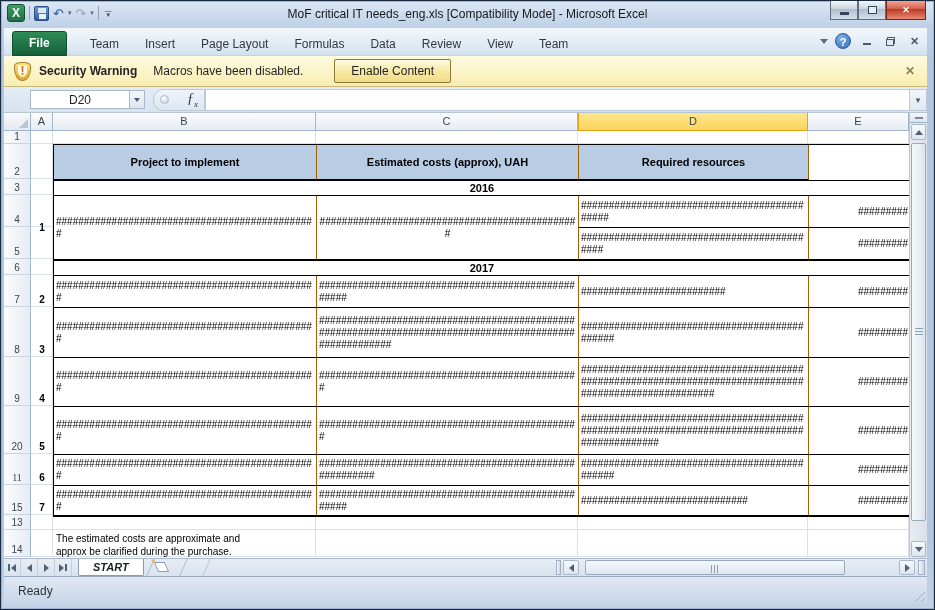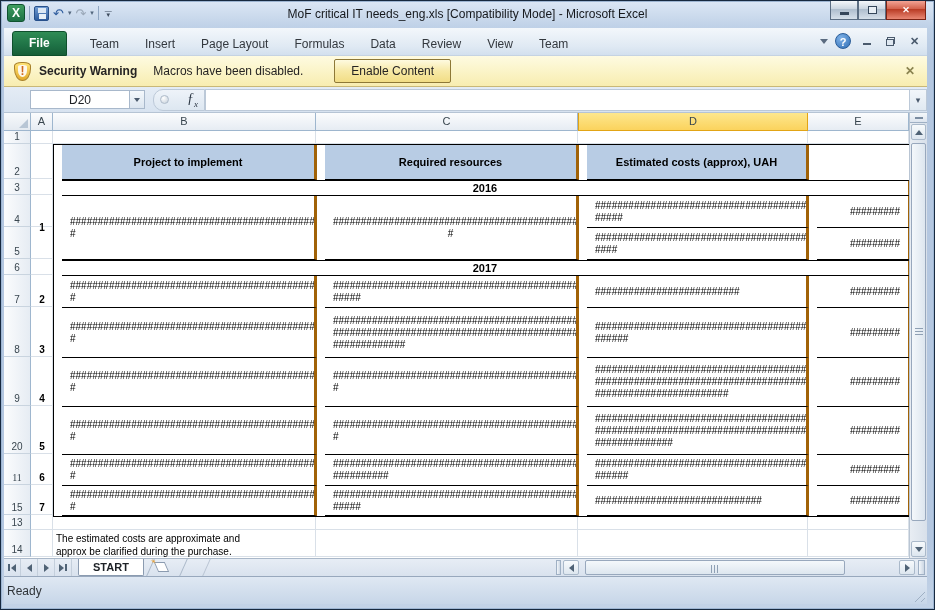--- a/index.html
+++ b/index.html
@@ -96,23 +96,23 @@
     font-size:10px; color:#39464f; display:flex; align-items:flex-end; justify-content:center; padding-bottom:1px; }
   #gridlines { position:absolute; left:27px; top:18px; width:878px; }
   .grow { display:flex; border-bottom:1px solid #d9e0e8; }
   .gcell { border-right:1px solid #d9e0e8; height:100%; }
 
   
   #xl-table { position:absolute; left:49px; top:31px; width:857px; display:grid;
     grid-template-columns:263px 262px 230px 102px;
     grid-template-rows:35px 16px 32px 32px 16px 32px 50px 49px 48px 31px 30px;
     border:1px solid #000; background:#fff; }
-  .tcell { border-right:3px solid #a16207; border-bottom:1px solid #000; overflow:hidden;
+  .tcell { border-right:1px solid #a16207; border-bottom:1px solid #000; overflow:hidden;
     font-size:10px; color:#000; white-space:pre-line; line-height:12px;
-    display:flex; flex-direction:column; justify-content:center; padding:1px 8px;margin-left:8px; }
+    display:flex; flex-direction:column; justify-content:center; padding:1px 2px; }
   .thead { background:#b8cce4; font-weight:bold; font-size:11px; line-height:12px; text-align:center; justify-content:center; align-items:center; white-space:normal; }
   .tyear { grid-column:1 / 5; font-weight:bold; font-size:11px; text-align:center; justify-content:center; border-top:1px solid #000; }
   .c-left { text-align:left; }
   .c-center { text-align:center; }
   .c-right { text-align:right; align-items:flex-end; }
   #a-numbers { position:absolute; left:27px; top:31px; width:22px; display:grid; grid-template-columns:22px;
     grid-template-rows:35px 16px 32px 32px 16px 32px 50px 49px 48px 31px 30px; }
   .anum { font-size:10px; font-weight:bold; color:#000; display:flex; justify-content:center; align-items:flex-end; padding-bottom:2px; }
   .anum.mid { align-items:center; padding-bottom:0; }
   #note-cell { position:absolute; left:52px; top:419px; width:300px; font-size:10px; line-height:13px; color:#000; white-space:pre-line; }
@@ -134,40 +134,40 @@
   
   #sheettabs { position:absolute; left:3px; top:557px; width:923px; height:18px;
     background:linear-gradient(180deg,#e7edf5,#d9e2ee); border-top:1px solid #aab8c9; display:flex; align-items:stretch; }
   .nav-btn { width:17px; display:flex; align-items:center; justify-content:center; border-right:1px solid #c4cfdc; }
   .nav-glyph { display:flex; align-items:center; gap:1px; }
   .nb-bar { width:2px; height:7px; background:#4f6275; }
   .tri-l { width:0; height:0; border-top:4px solid transparent; border-bottom:4px solid transparent; border-right:5px solid #4f6275; }
   .tri-r { width:0; height:0; border-top:4px solid transparent; border-bottom:4px solid transparent; border-left:5px solid #4f6275; }
   .tabzone { display:flex; align-items:stretch; margin-left:6px; }
   .sheet-tab { background:#fff; border:1px solid #8b9bb0; border-top:none; padding:0 14px;
-    font-size:11px; font-weight:bold; color:#1d2126; display:flex; align-items:center; border-radius:0 0 2px 2px; }
+    font-size:11px; font-weight:bold; color:#1d2126; display:flex; align-items:center; border-radius:0 0 2px 2px;font-style:italic; }
   .ins-tab { position:relative; width:34px; border-right:1px solid #aab8c9; transform:skewX(-24deg); margin-left:6px; border-left:1px solid #aab8c9; }
   .ins-icon { position:absolute; left:10px; top:3px; width:11px; height:10px; background:#fefefe; border:1px solid #8b9bb0; transform:skewX(24deg); }
   .ins-icon::after { content:"✶"; position:absolute; left:-4px; top:-5px; font-size:7px; color:#e8a33d; }
   .tab-slant { width:12px; border-right:1px solid #b9c4d3; transform:skewX(-24deg); }
   .hs-zone { margin-left:auto; display:flex; align-items:stretch; }
   .hs-splitter { width:5px; background:linear-gradient(90deg,#f2f6fa,#ccd7e4); border:1px solid #9fb0c4; margin:1px 2px; }
   .hs-btn { width:16px; display:flex; align-items:center; justify-content:center;
     background:linear-gradient(180deg,#f7fafc,#dde6ef); border:1px solid #aab9ca; border-radius:2px; margin:1px 0; }
   .hs-track { width:320px; position:relative; margin:1px 0; }
   .hs-thumb { position:absolute; left:6px; top:0; bottom:0; width:260px; background:linear-gradient(180deg,#f4f8fb,#dde6ef);
     border:1px solid #98a8bd; border-radius:2px; }
   .hs-thumb::after { content:""; position:absolute; top:4px; left:50%; width:8px; height:8px; margin-left:-4px;
     background:repeating-linear-gradient(90deg,#8fa0b4 0,#8fa0b4 1px,transparent 1px,transparent 3px); }
   .hs-end { width:7px; background:linear-gradient(90deg,#f2f6fa,#ccd7e4); border:1px solid #9fb0c4; margin:1px 2px 1px 3px; }
 
   
   #statusbar { position:absolute; left:3px; top:575px; width:923px; height:28px;
     background:linear-gradient(180deg,#dfe8f3,#c7d6e8); border-top:1px solid #98a8bd; display:flex; align-items:center; }
-  .ready { font-size:12px; color:#2e3338; margin-left:3px; }
+  .ready { font-size:12px; color:#2e3338; margin-left:14px; }
   .sb-right { margin-left:auto; display:flex; align-items:center; gap:6px; margin-right:10px; }
   .sb-sep { width:1px; height:16px; background:#aebccd; }
   .view-btn { width:22px; height:18px; display:flex; align-items:center; justify-content:center; border:1px solid transparent; border-radius:2px; }
   .view-btn.active { background:linear-gradient(180deg,#ffe9a8,#fdd868); border-color:#c99c28; }
   .vb-normal { width:12px; height:11px; border:1px solid #5c6b7d;
     background:linear-gradient(90deg,transparent 3px,#5c6b7d 3px,#5c6b7d 4px,transparent 4px,transparent 7px,#5c6b7d 7px,#5c6b7d 8px,transparent 8px),
                linear-gradient(180deg,transparent 3px,#5c6b7d 3px,#5c6b7d 4px,transparent 4px,transparent 6px,#5c6b7d 6px,#5c6b7d 7px,transparent 7px); }
   .vb-page { width:11px; height:12px; border:1px solid #5c6b7d; background:
       linear-gradient(180deg,transparent 2px,#9fb0c4 2px,#9fb0c4 3px,transparent 3px,transparent 5px,#5c6b7d 5px,#5c6b7d 6px,transparent 6px,transparent 8px,#5c6b7d 8px,#5c6b7d 9px,transparent 9px); }
   .vb-break { width:12px; height:11px; border:1px solid #5c6b7d; background:linear-gradient(180deg,transparent 3px,#6f86c8 3px,#6f86c8 6px,transparent 6px); }
@@ -382,22 +382,22 @@
           <div class="gcell" style="width: 22px;"></div>
           <div class="gcell" style="width: 263px;"></div>
           <div class="gcell" style="width: 262px;"></div>
           <div class="gcell" style="width: 230px;"></div>
           <div class="gcell" style="width: 101px;"></div>
         </div>
       </div>
 
     <div id="xl-table">
       <div class="tcell thead">Project to implement</div>
+      <div class="tcell thead">Estimated costs (approx), UAH</div>
       <div class="tcell thead">Required resources</div>
-      <div class="tcell thead">Estimated costs (approx), UAH</div>
 
       <div class="tcell tyear">2016</div>
 
       <div class="tcell c-left" style="grid-row:3/5">##############################################
 #</div>
       <div class="tcell c-center" style="grid-row:3/5">##############################################
 #</div>
       <div class="tcell c-left">########################################
 #####</div>
       <div class="tcell c-right">#########</div>

